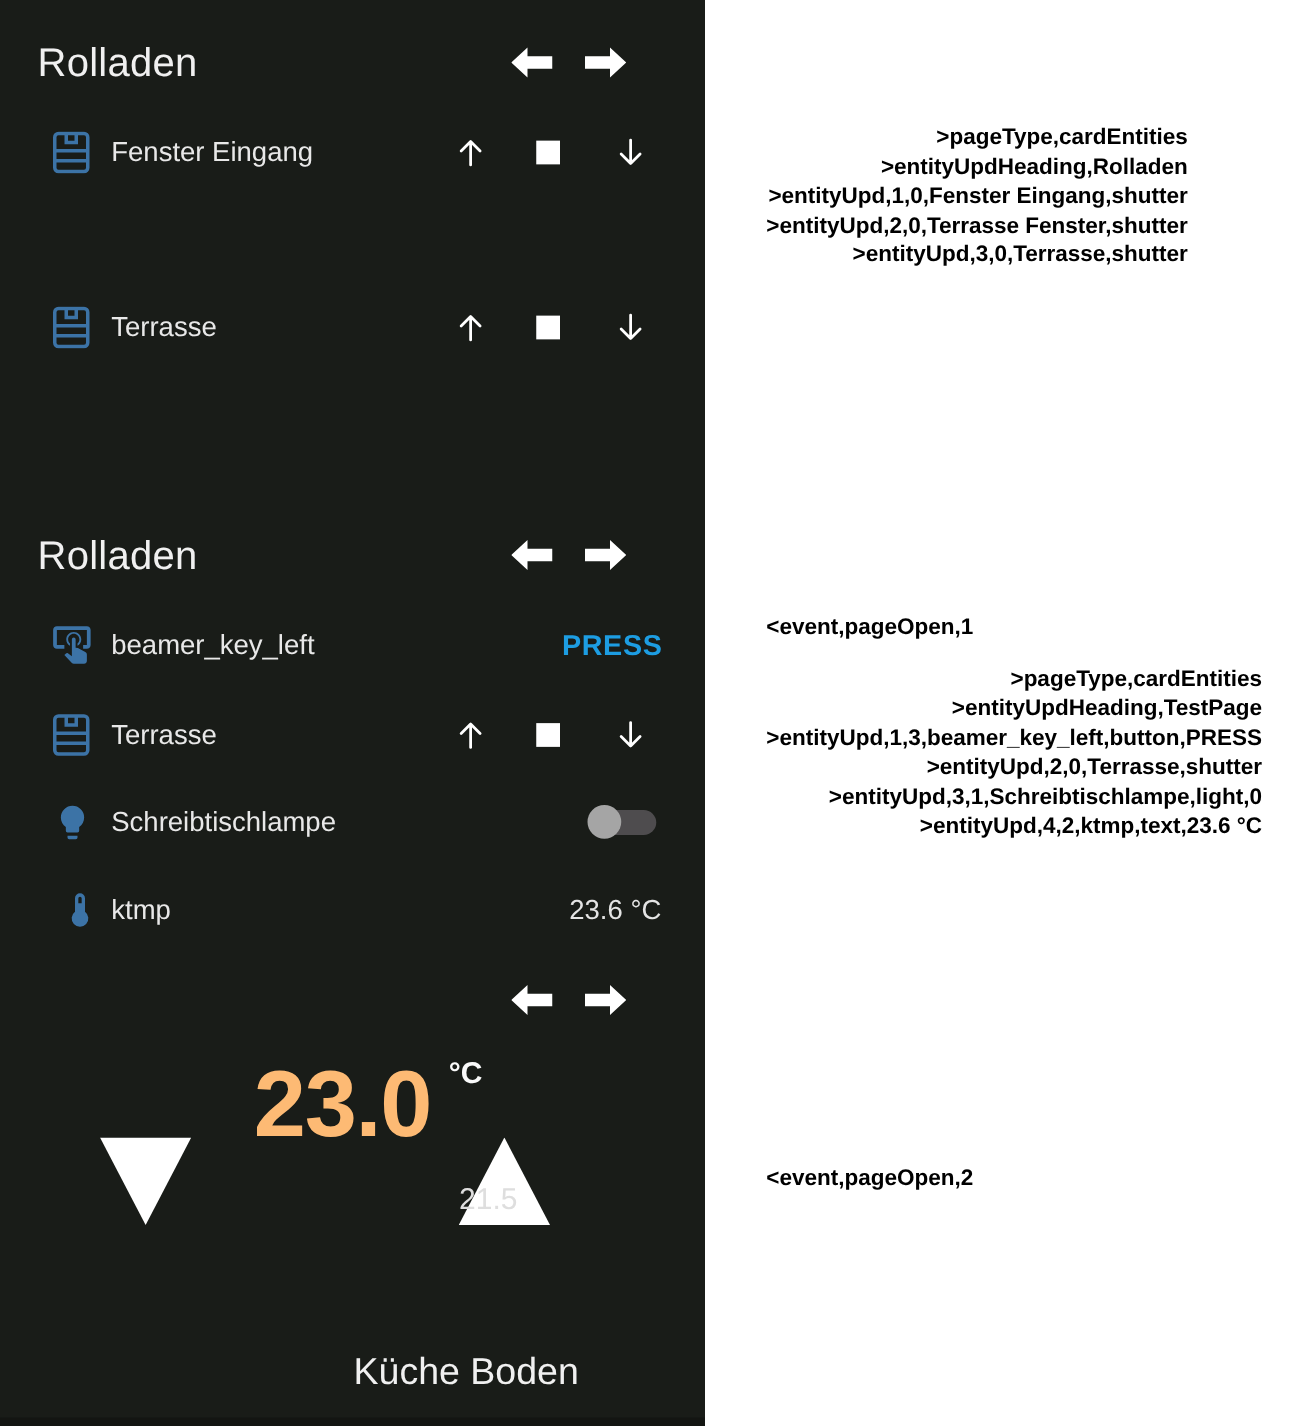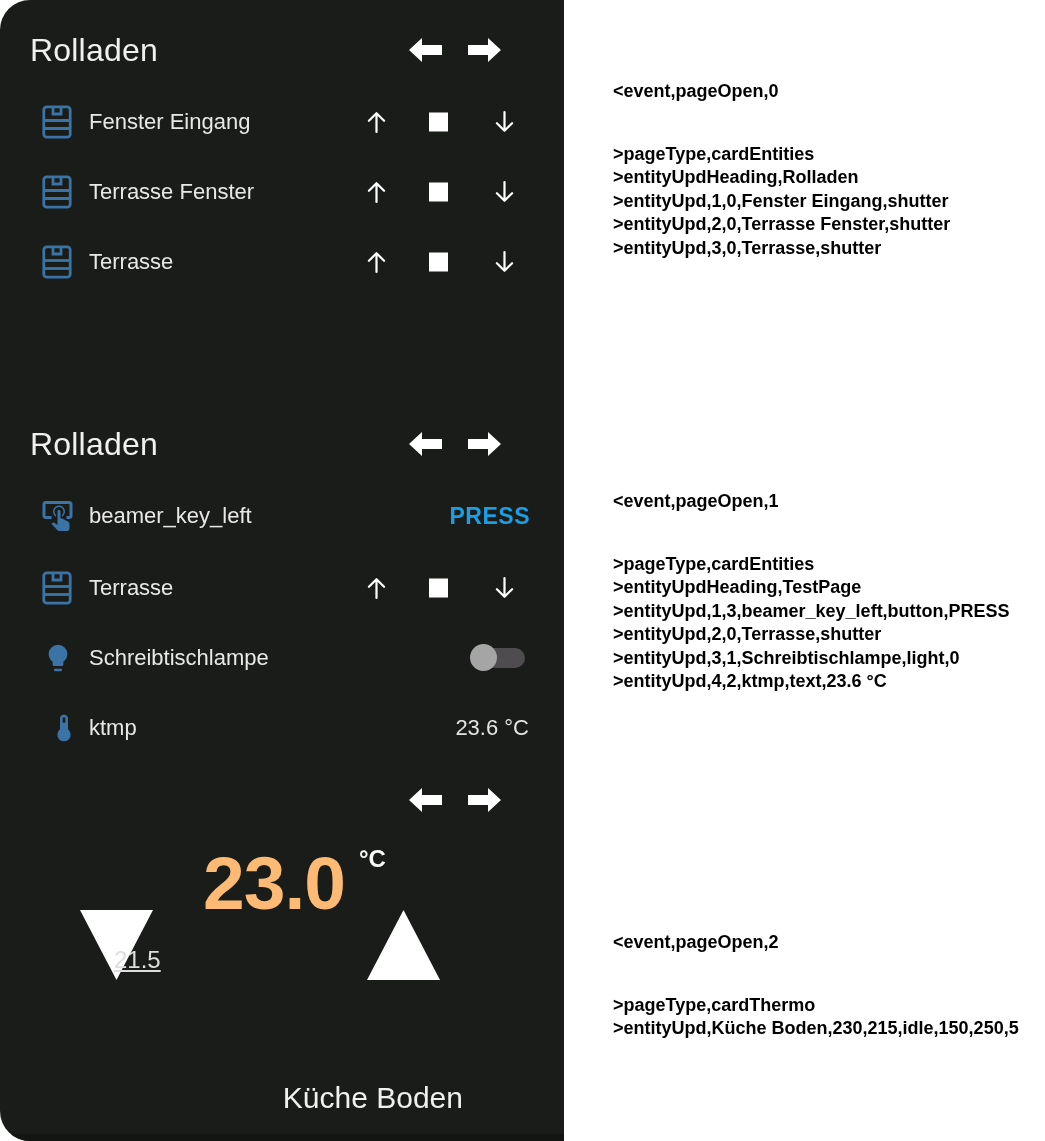--- a/index.html
+++ b/index.html
@@ -1,17 +1,17 @@
 <!DOCTYPE html>
 <html><head>
 <meta charset="utf-8">
 <style>
   * { margin:0; padding:0; box-sizing:border-box; }
   body { background:#ffffff; font-family:"Liberation Sans","DejaVu Sans",sans-serif; }
-  #stage { position:relative; width:1045px; height:1141px; background:#ffffff; overflow:hidden;border-radius:30px; }
+  #stage { position:relative; width:1045px; height:1141px; background:#ffffff; overflow:hidden; }
 
   
   #panel { position:absolute; left:0; top:0; width:564px; height:1141px; background:#191c18; }
   .card-heading { position:absolute; left:30px; color:#f0f0f0; font-size:32px; line-height:36px;
                   font-weight:400; letter-spacing:.2px; }
   .nav-arrow { position:absolute; width:33px; height:28px; cursor:pointer; }
   .nav-arrow svg { display:block; }
 
   .entity-row { position:absolute; left:0; width:564px; height:60px; display:flex; align-items:center;padding-left:28px; }
   .entity-icon { position:absolute; left:42px; display:flex; align-items:center; justify-content:center; }
@@ -30,30 +30,30 @@
             width:55px; height:28px; cursor:pointer; }
   .toggle .track { position:absolute; left:7px; top:4px; width:48px; height:20px;
                    border-radius:10px; background:#4e4c4e; }
   .toggle .knob { position:absolute; left:0; top:0; width:27px; height:27px;
                   border-radius:50%; background:#a5a5a5; }
 
   
   .thermo-temp { position:absolute; left:203px; top:843px; color:#fdba74; font-size:75px;
                  font-weight:700; line-height:80px; letter-spacing:-1px; }
   .thermo-unit { position:absolute; left:359px; top:845px; color:#fafafa; font-size:24px; font-weight:700; }
-  .thermo-sub { position:absolute; left:114px; width:300px; text-align:left; font-size:24px;text-decoration:underline; }
+  .thermo-sub { position:absolute; left:114px; width:300px; text-align:right; font-size:24px; }
   .tri { position:absolute; width:73px; height:70px; cursor:pointer; }
   .thermo-title { position:absolute; left:63px; top:1081px; width:400px; text-align:right;
                   color:#f0f0f0; font-size:30px; }
   .bottom-strip { position:absolute; left:0; bottom:0; width:564px; height:7px; background:#131512; }
 
   
   .log-block { position:absolute; left:613px; color:#000; font-weight:700; font-size:18px;
                line-height:23.5px; white-space:nowrap; letter-spacing:0; }
-  .log-lines { margin-top:39px; }
+  .log-lines { margin-top:18px;text-align:right; }
 </style>
 </head>
 <body>
 
 <svg width="0" height="0" style="position:absolute">
   <defs>
     <g id="i-arrow-left-bold">
         <polygon points="0,14 13,2 13,9 33,9 33,19 13,19 13,26" fill="#ffffff"></polygon>
       </g>
     <g id="i-arrow-right-bold">
@@ -114,41 +114,20 @@
       <span class="ctl ctl-stop">
           <span class="stop-square"></span>
         </span>
       <span class="ctl ctl-down">
         <svg width="31" height="28" viewBox="0 0 24 24">
             <use href="#i-arrow-down-line"></use>
           </svg>
         </span>
     </div>
 
-    <div class="entity-row" style="top:162px">
-      <span class="entity-icon">
-        <svg width="30" height="34" viewBox="0 0 30 34">
-            <use href="#i-shutter"></use>
-          </svg>
-        </span>
-      <span class="entity-label">Terrasse Fenster</span>
-      <span class="ctl ctl-up">
-        <svg width="31" height="28" viewBox="0 0 24 24">
-            <use href="#i-arrow-up-line"></use>
-          </svg>
-        </span>
-      <span class="ctl ctl-stop">
-          <span class="stop-square"></span>
-        </span>
-      <span class="ctl ctl-down">
-        <svg width="31" height="28" viewBox="0 0 24 24">
-            <use href="#i-arrow-down-line"></use>
-          </svg>
-        </span>
-    </div>
 
     <div class="entity-row" style="top:232px">
       <span class="entity-icon">
         <svg width="30" height="34" viewBox="0 0 30 34">
             <use href="#i-shutter"></use>
           </svg>
         </span>
       <span class="entity-label">Terrasse</span>
       <span class="ctl ctl-up">
         <svg width="31" height="28" viewBox="0 0 24 24">
@@ -257,21 +236,20 @@
         </svg>
     </div>
 
     <div class="thermo-sub" style="top:946px;color:#dedede">21.5</div>
     <div class="thermo-title">Küche Boden</div>
 
     <div class="bottom-strip"></div>
   </div>
 
   <div class="log-block" style="top:80px">
-    <div>&lt;event,pageOpen,0</div>
     <div class="log-lines">
       <div>&gt;pageType,cardEntities</div>
       <div>&gt;entityUpdHeading,Rolladen</div>
       <div>&gt;entityUpd,1,0,Fenster Eingang,shutter</div>
       <div>&gt;entityUpd,2,0,Terrasse Fenster,shutter</div>
       <div>&gt;entityUpd,3,0,Terrasse,shutter</div>
     </div>
   </div>
 
   <div class="log-block" style="top:490px">
@@ -281,19 +259,15 @@
       <div>&gt;entityUpdHeading,TestPage</div>
       <div>&gt;entityUpd,1,3,beamer_key_left,button,PRESS</div>
       <div>&gt;entityUpd,2,0,Terrasse,shutter</div>
       <div>&gt;entityUpd,3,1,Schreibtischlampe,light,0</div>
       <div>&gt;entityUpd,4,2,ktmp,text,23.6 °C</div>
     </div>
   </div>
 
   <div class="log-block" style="top:931px">
     <div>&lt;event,pageOpen,2</div>
-    <div class="log-lines">
-      <div>&gt;pageType,cardThermo</div>
-      <div>&gt;entityUpd,Küche Boden,230,215,idle,150,250,5</div>
-    </div>
   </div>
 
 </div>
 
 </body></html>

